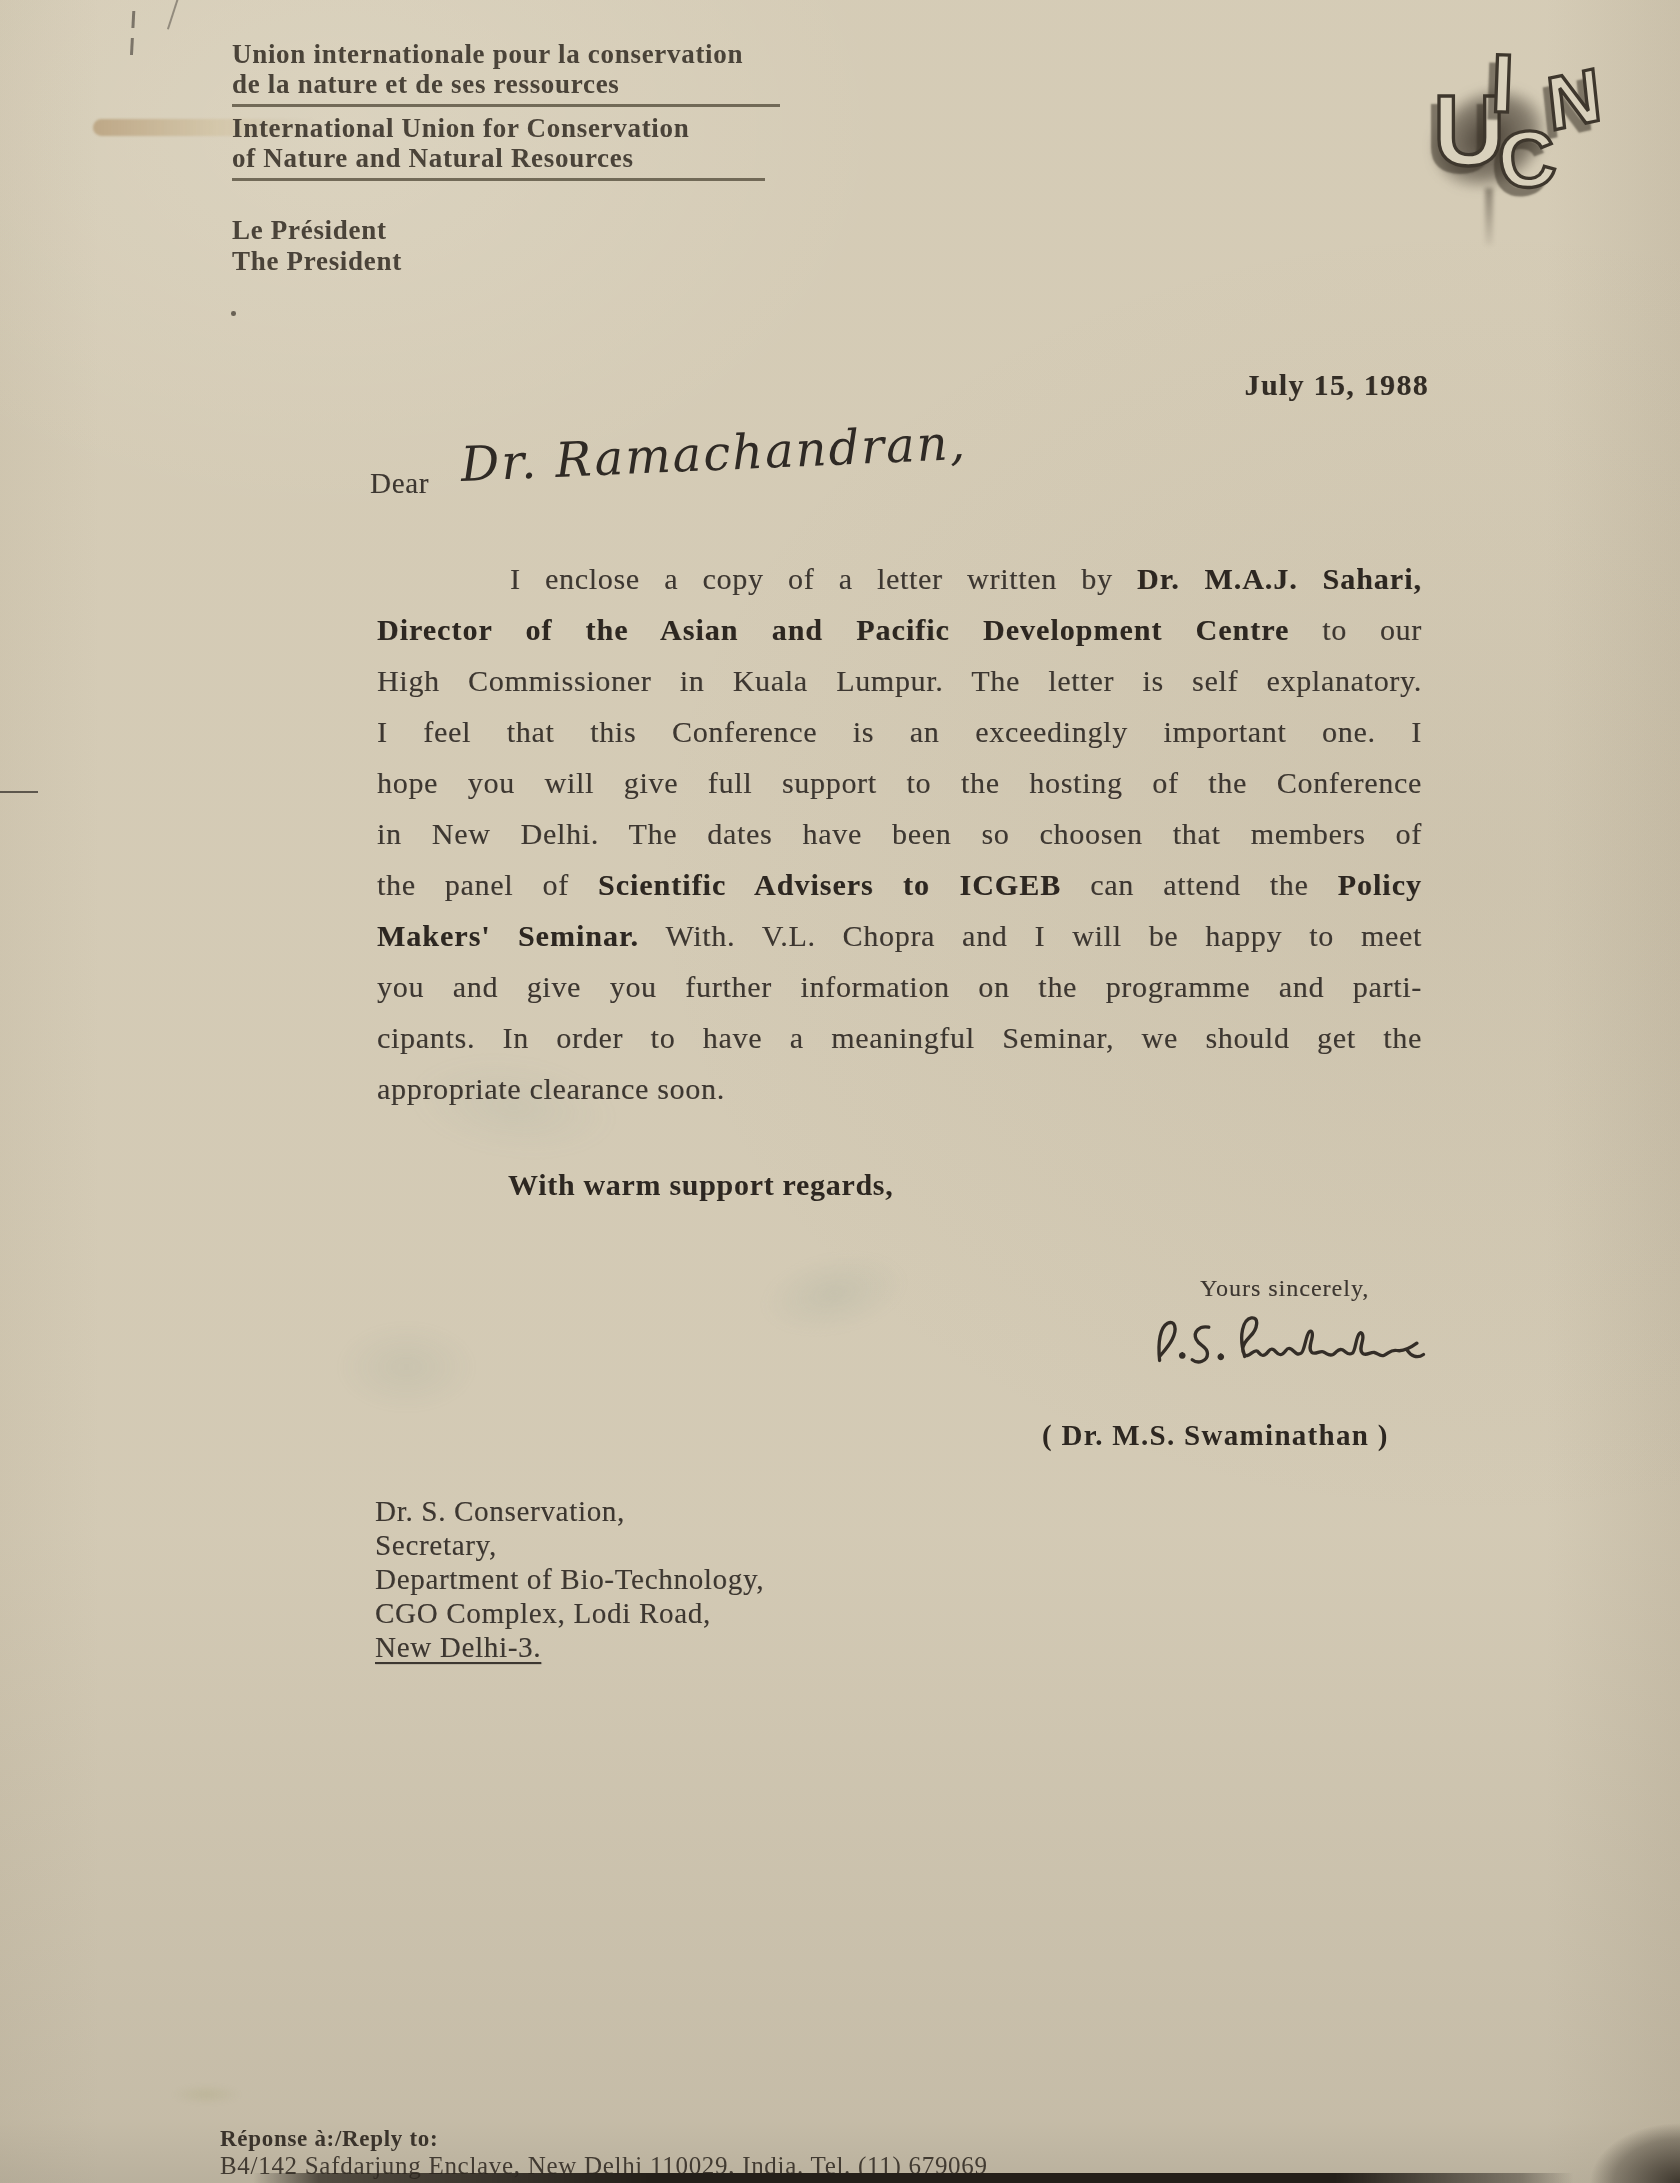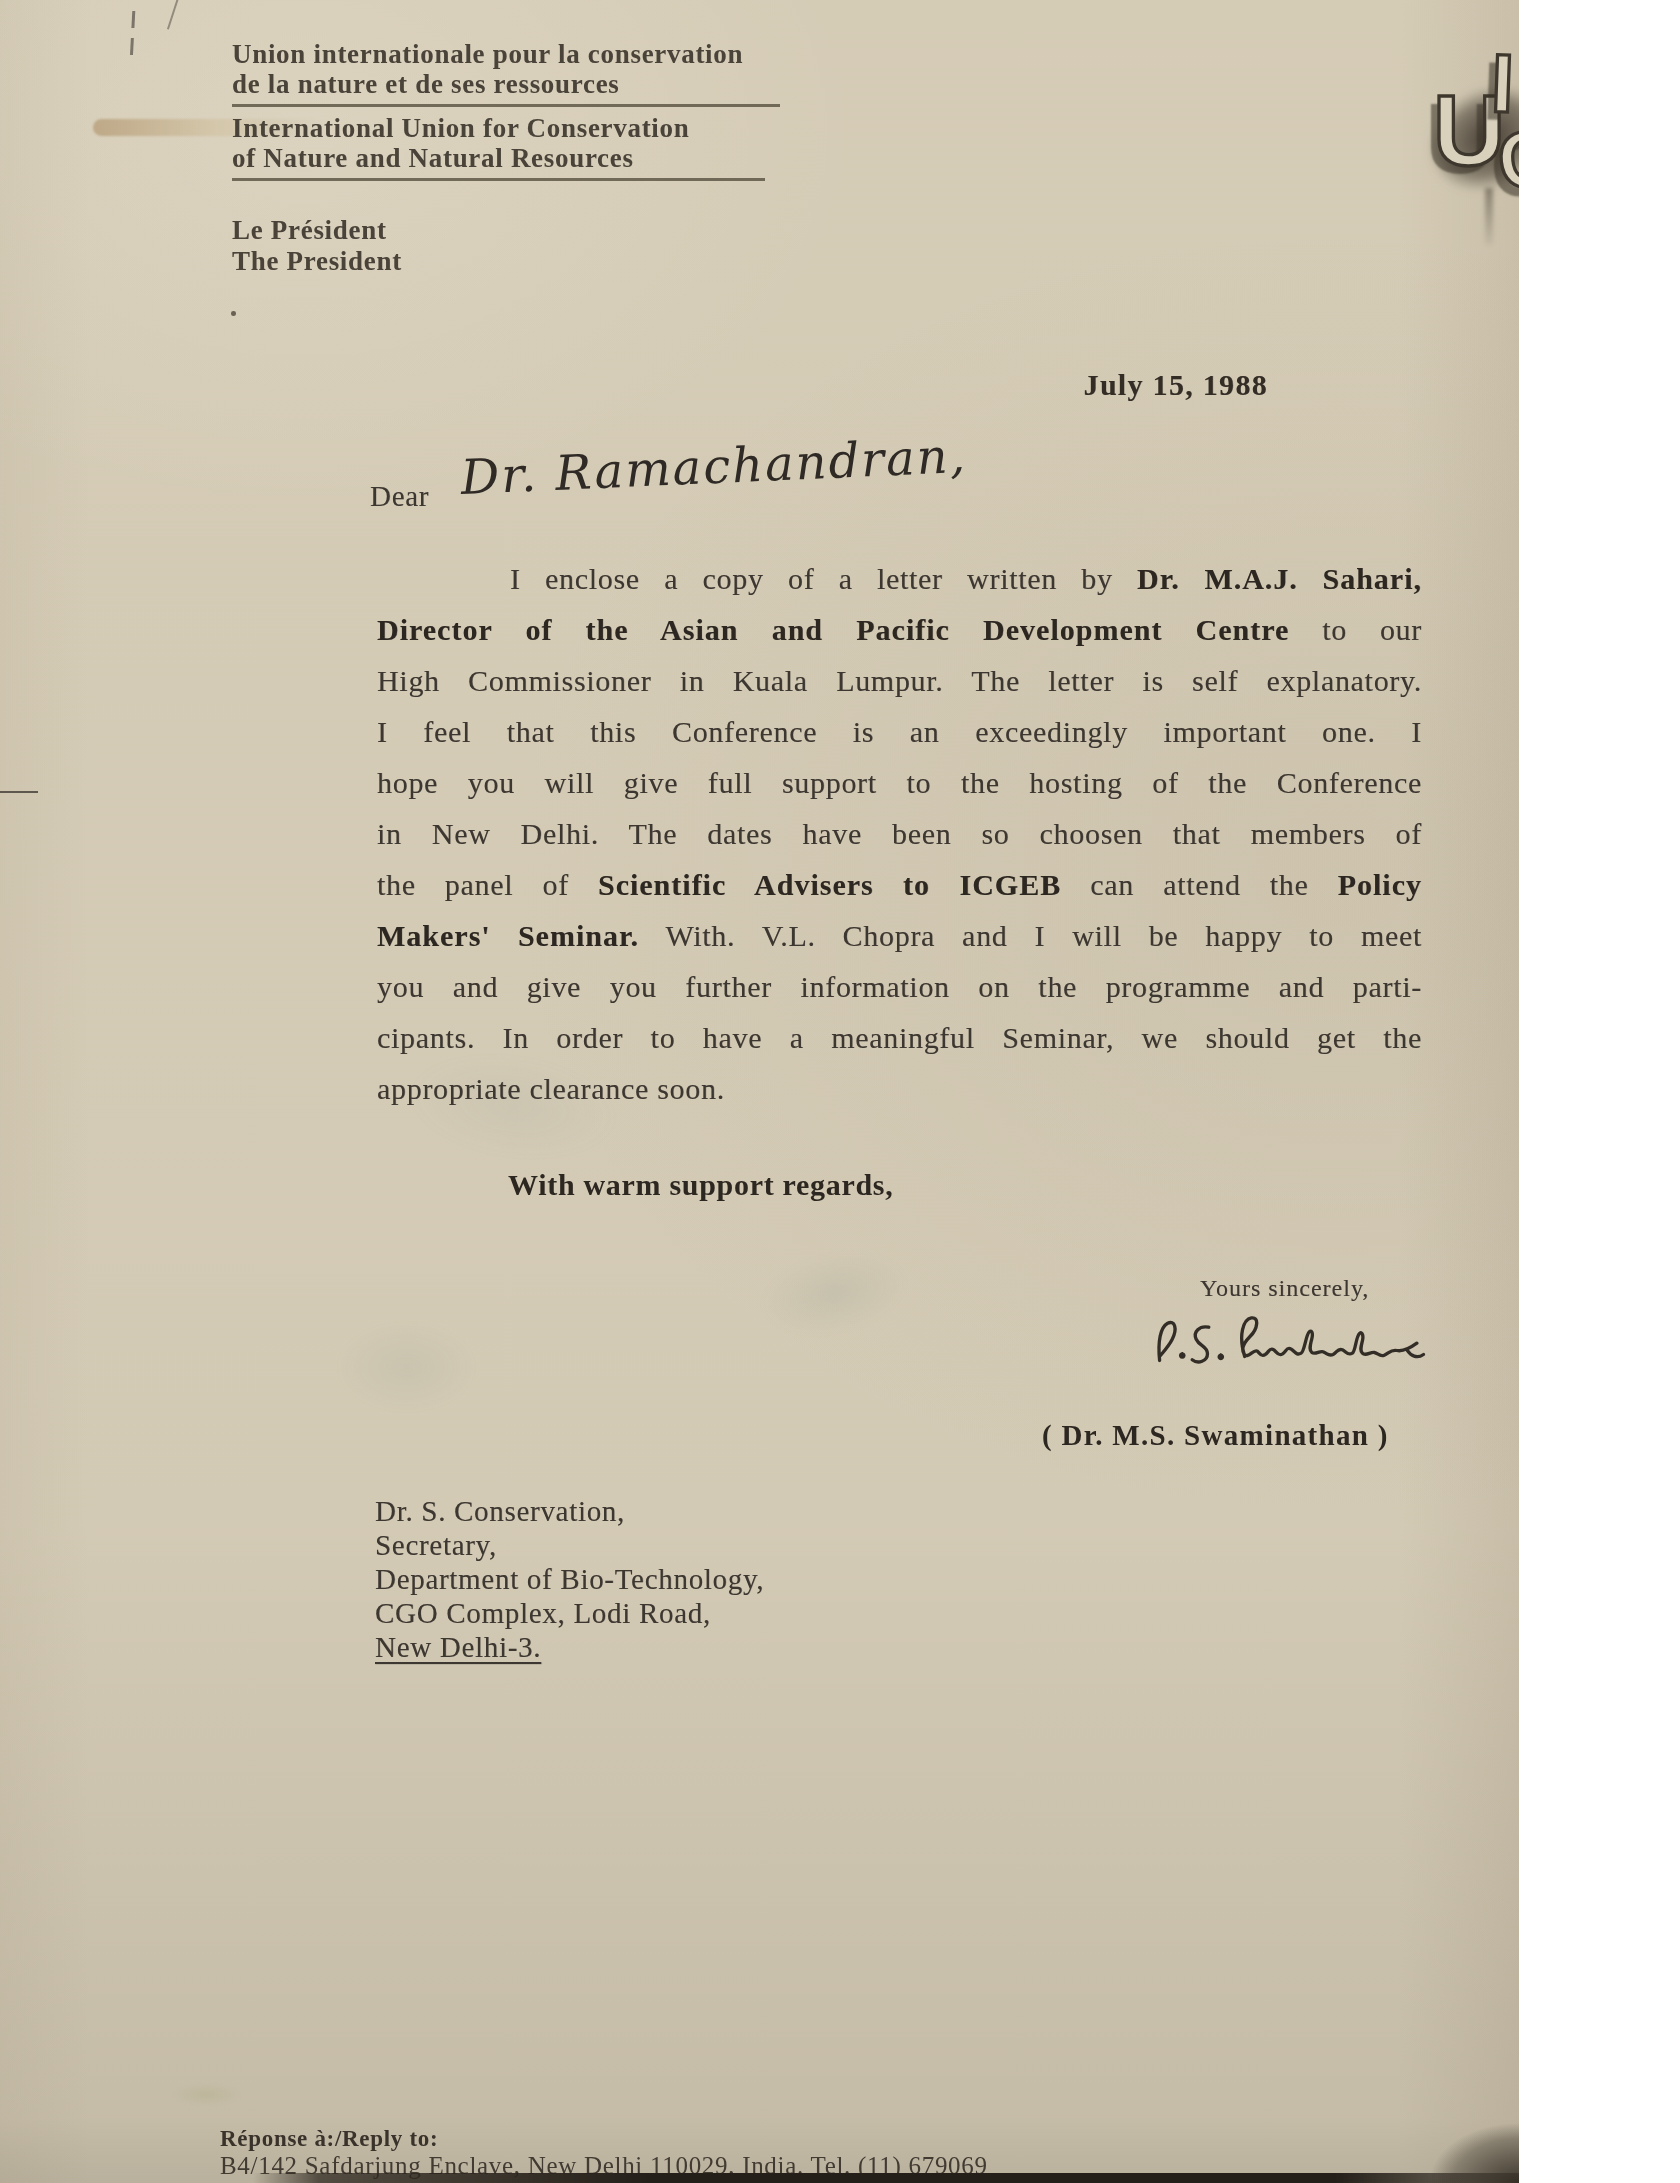--- a/index.html
+++ b/index.html
@@ -2,21 +2,21 @@
 <html style="font-size:10.7px"><head>
 <meta charset="utf-8">
 <style>
   html, body { margin:0; padding:0; }
   body {
     width:1680px; height:2183px;
     font-family:"Liberation Serif","DejaVu Serif",serif;
     overflow:hidden;
   }
   .page {
-    position:relative; width:1519px; height:2183px; overflow:hidden;
+    position:relative; width:1680px; height:2183px; overflow:hidden;
     background-color:#d8cfba;
     background-image:
       radial-gradient(867px 600px at 20% 6%, rgba(255,253,242,0.14), transparent 65%),
       radial-gradient(1200px 934px at 88% 40%, rgba(125,110,82,0.08), transparent 70%),
       linear-gradient(180deg, rgba(160,145,112,0.05) 0%, rgba(120,106,80,0.05) 70%, rgba(85,74,56,0.14) 97%, rgba(62,54,41,0.20) 100%),
       linear-gradient(90deg, rgba(130,115,88,0.07) 0%, transparent 6%, transparent 92%, rgba(118,103,78,0.12) 100%);
     color:#3d3731;
   }
 
   
@@ -59,21 +59,21 @@
   .logo-n { left:141px; top:27px;  font-size:75px; transform:rotate(-12deg) skewX(-6deg); }
 
   
   .typed { color:#3d3731; text-shadow:0.4px 0.4px 0 rgba(61,55,49,0.35); }
 
   .date-line {
     position:absolute; right:251px; top:368px;
     font-size:30px; font-weight:bold; letter-spacing:1.3px; color:#332d26;
   }
 
-  .salutation { position:absolute; left:370px; top:480px; height:80px; }
+  .salutation { position:absolute; left:370px; top:467px; height:80px; }
   .sal-typed { font-size:29px; letter-spacing:0.7px; }
   .sal-hand {
     position:absolute; left:92px; top:-31px;
     font-family:"DejaVu Serif","Liberation Serif",serif;
     font-style:italic; font-size:48px; letter-spacing:2px; color:#2f2a25;
     transform:rotate(-2.5deg); transform-origin:left bottom; white-space:nowrap;
   }
 
   .letter-body {
     position:absolute; left:377px; top:553px; width:1045px;

